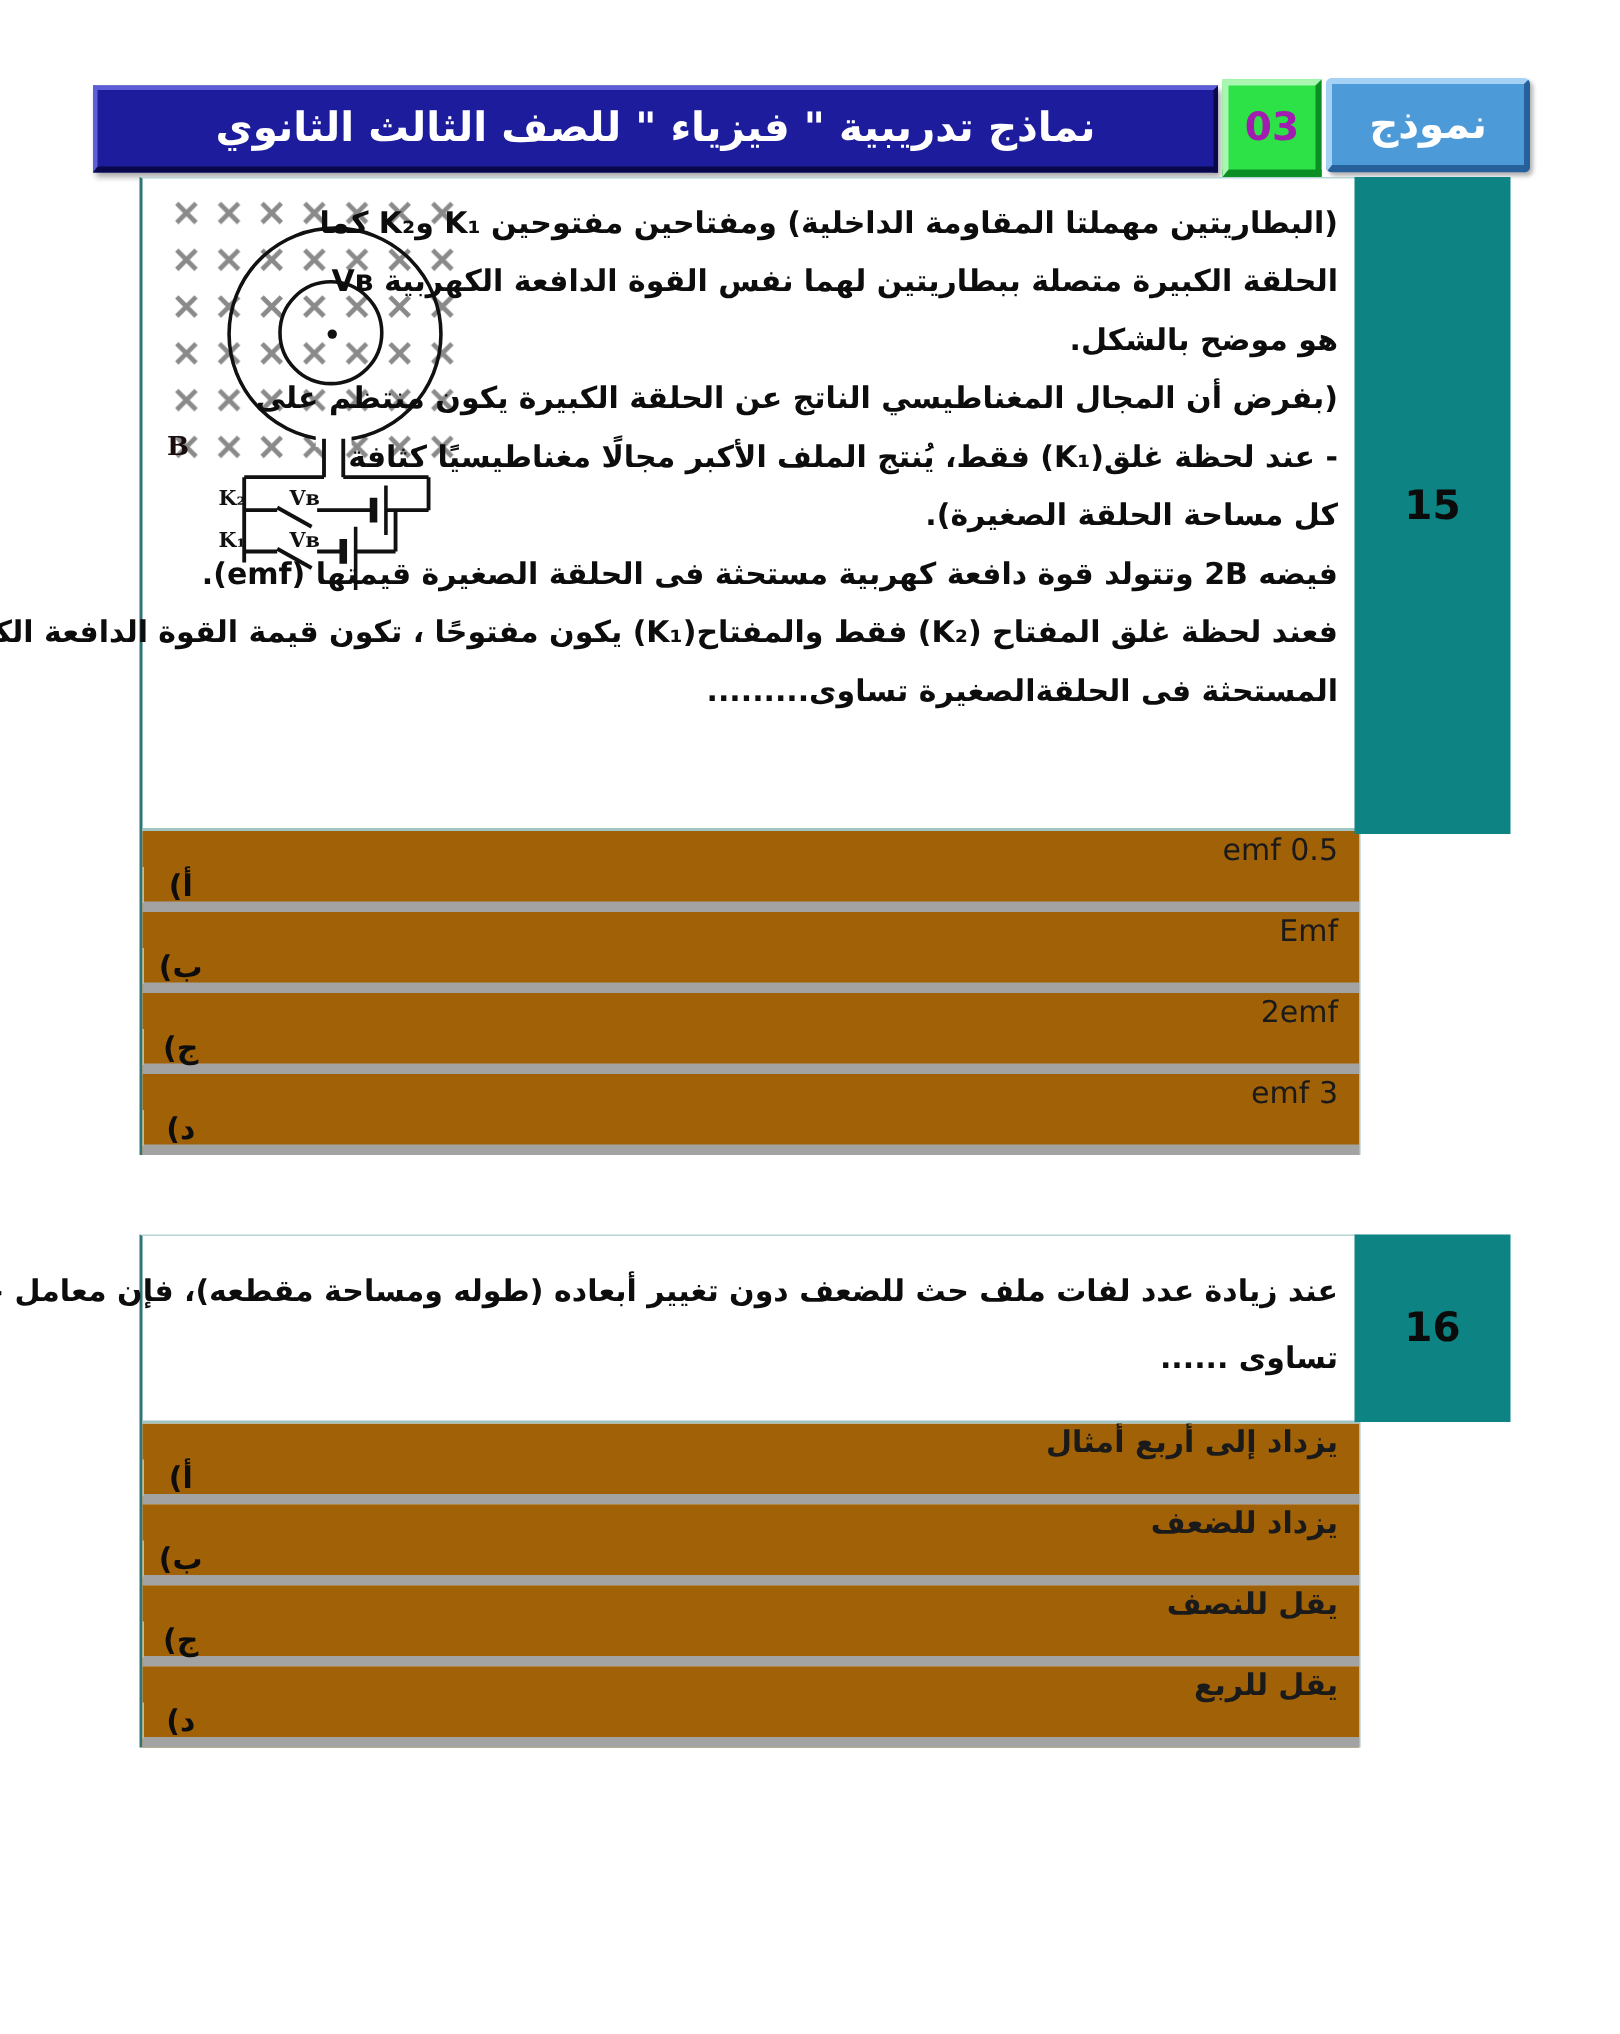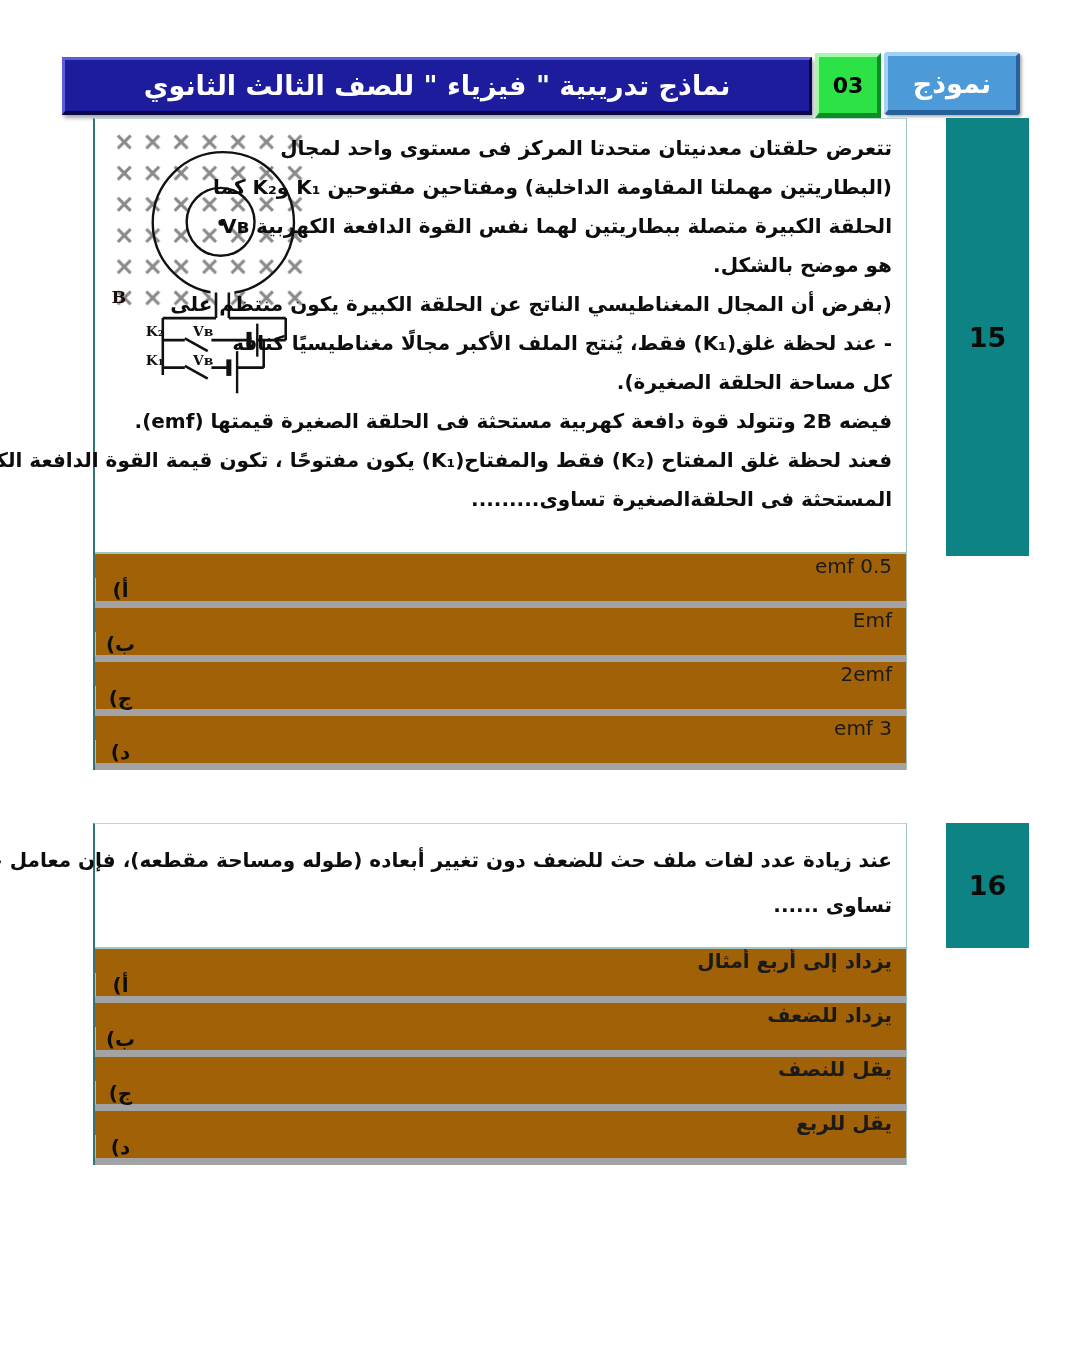--- a/index.html
+++ b/index.html
@@ -21,21 +21,21 @@
   .title-bar span {
     color:#ffffff; font-weight:bold; font-size:27px; direction:rtl;
   }
   .model-num-box {
     position:absolute; left:815px; top:53px; width:66px; height:65px;
     background:#2ce246;
     border-top:4px solid #a9f6b1; border-left:4px solid #a9f6b1;
     border-bottom:5px solid #0b8f24; border-right:4px solid #0b8f24;
     display:flex; align-items:center; justify-content:center;
   }
-  .model-num-box span { color:#000000; font-weight:bold; font-size:22px; }
+  .model-num-box span { color:#a21caf; font-weight:bold; font-size:26px; }
   .model-btn {
     position:absolute; left:884px; top:52px; width:136px; height:63px;
     background:#4d9ad8; border-radius:4px;
     border-top:4px solid #a5d2f4; border-left:4px solid #a5d2f4;
     border-bottom:5px solid #27619c; border-right:4px solid #27619c;
     display:flex; align-items:center; justify-content:center;
     box-shadow:2px 2px 3px rgba(0,0,0,0.3);
     text-align:center;
   }
   .model-btn span { color:#ffffff; font-weight:bold; font-size:27px; direction:rtl; }
@@ -69,21 +69,21 @@
     padding-right:14px; font-size:20px; color:#1a1a1a;
   }
   .q16-opt .opt-text { font-weight:bold; }
   .opt-label {
     width:50px; border-left:1px solid #a3c4c4;
     display:flex; align-items:center; justify-content:center;
     font-weight:bold; font-size:20px; direction:rtl; color:#0d0d0d;
   }
   
   .num-box {
-    position:absolute; left:946px; width:83px; background:#0e8384;
+    position:absolute; left:903px; width:104px; background:#0e8384;
     display:flex; align-items:center; justify-content:center;
   }
   #num15 { top:118px; height:438px; }
   #num16 { top:823px; height:125px; }
   .num-box span { font-weight:bold; font-size:27px; color:#0b0b0b; }
 
   
   .diagram { float:left; margin:2px 14px 4px 4px; }
 </style>
 </head>
@@ -130,21 +130,20 @@
         <path d="M157 210 V246" stroke="#111" stroke-width="2.6"></path>
         <path d="M126 249 V267" stroke="#111" stroke-width="5.5"></path>
         <path d="M135 240 V286" stroke="#111" stroke-width="2.6"></path>
 
         <text x="55" y="224" font-family="DejaVu Serif, serif" font-weight="bold" font-size="15" fill="#111">K₂</text>
         <text x="55" y="255" font-family="DejaVu Serif, serif" font-weight="bold" font-size="15" fill="#111">K₁</text>
         <text x="109" y="224" font-family="DejaVu Serif, serif" font-weight="bold" font-size="15" fill="#111">Vʙ</text>
         <text x="109" y="255" font-family="DejaVu Serif, serif" font-weight="bold" font-size="15" fill="#111">Vʙ</text>
       </svg>
 
-      <div class="qline">تتعرض حلقتان معدنيتان متحدتا المركز  فى مستوى واحد لمجال</div>
       <div class="qline">(البطاريتين مهملتا المقاومة الداخلية) ومفتاحين مفتوحين K₁ وK₂ كما</div>
       <div class="qline">الحلقة الكبيرة متصلة ببطاريتين لهما نفس القوة الدافعة الكهربية  Vʙ</div>
       <div class="qline">هو موضح بالشكل.</div>
       <div class="qline">(بفرض أن المجال المغناطيسي الناتج عن الحلقة الكبيرة يكون منتظم على</div>
       <div class="qline">- عند لحظة غلق(K₁) فقط، يُنتج الملف الأكبر مجالًا مغناطيسيًا كثافة</div>
       <div class="qline">كل مساحة الحلقة الصغيرة).</div>
       <div class="qline">فيضه 2B وتتولد قوة دافعة كهربية مستحثة فى الحلقة الصغيرة قيمتها (emf).</div>
       <div class="qline">فعند لحظة غلق المفتاح (K₂) فقط والمفتاح(K₁) يكون مفتوحًا ،  تكون قيمة القوة الدافعة الكهربية</div>
       <div class="qline">المستحثة فى الحلقةالصغيرة تساوى.........</div>
     </div>

